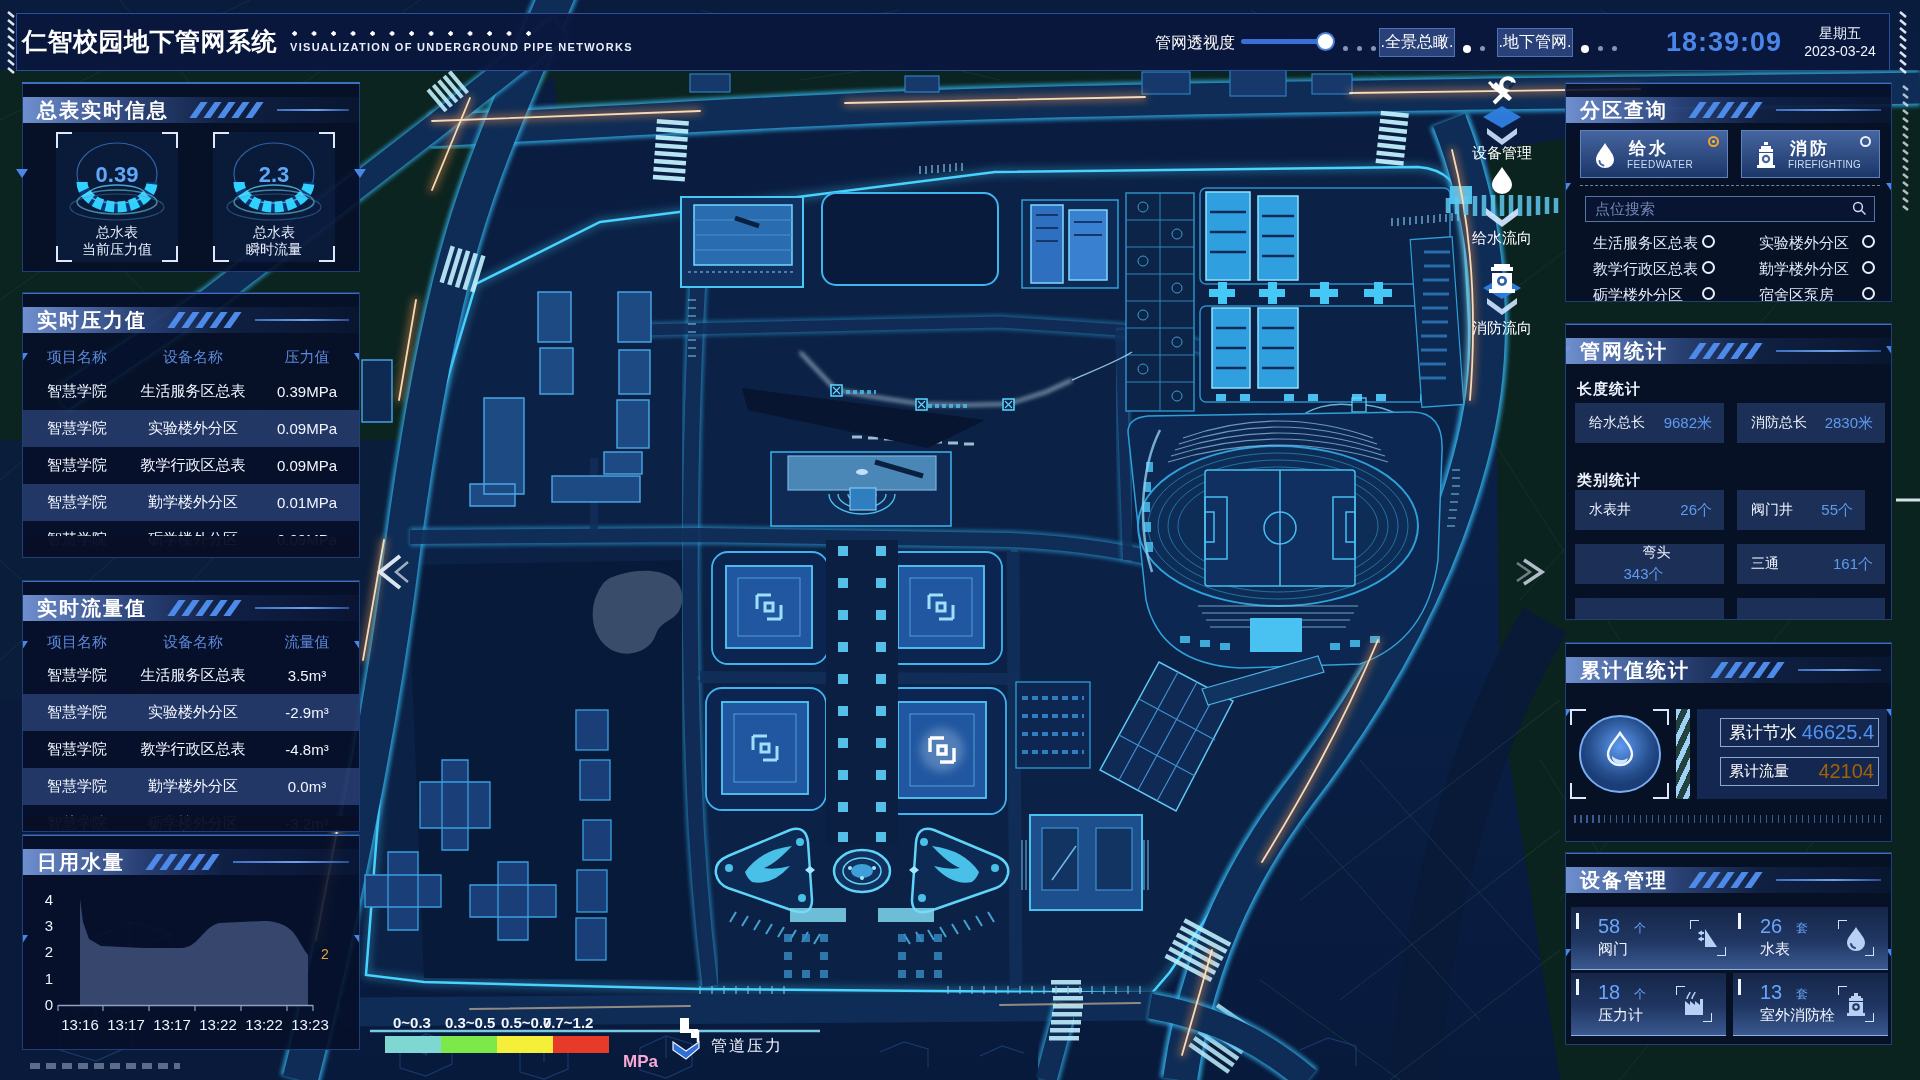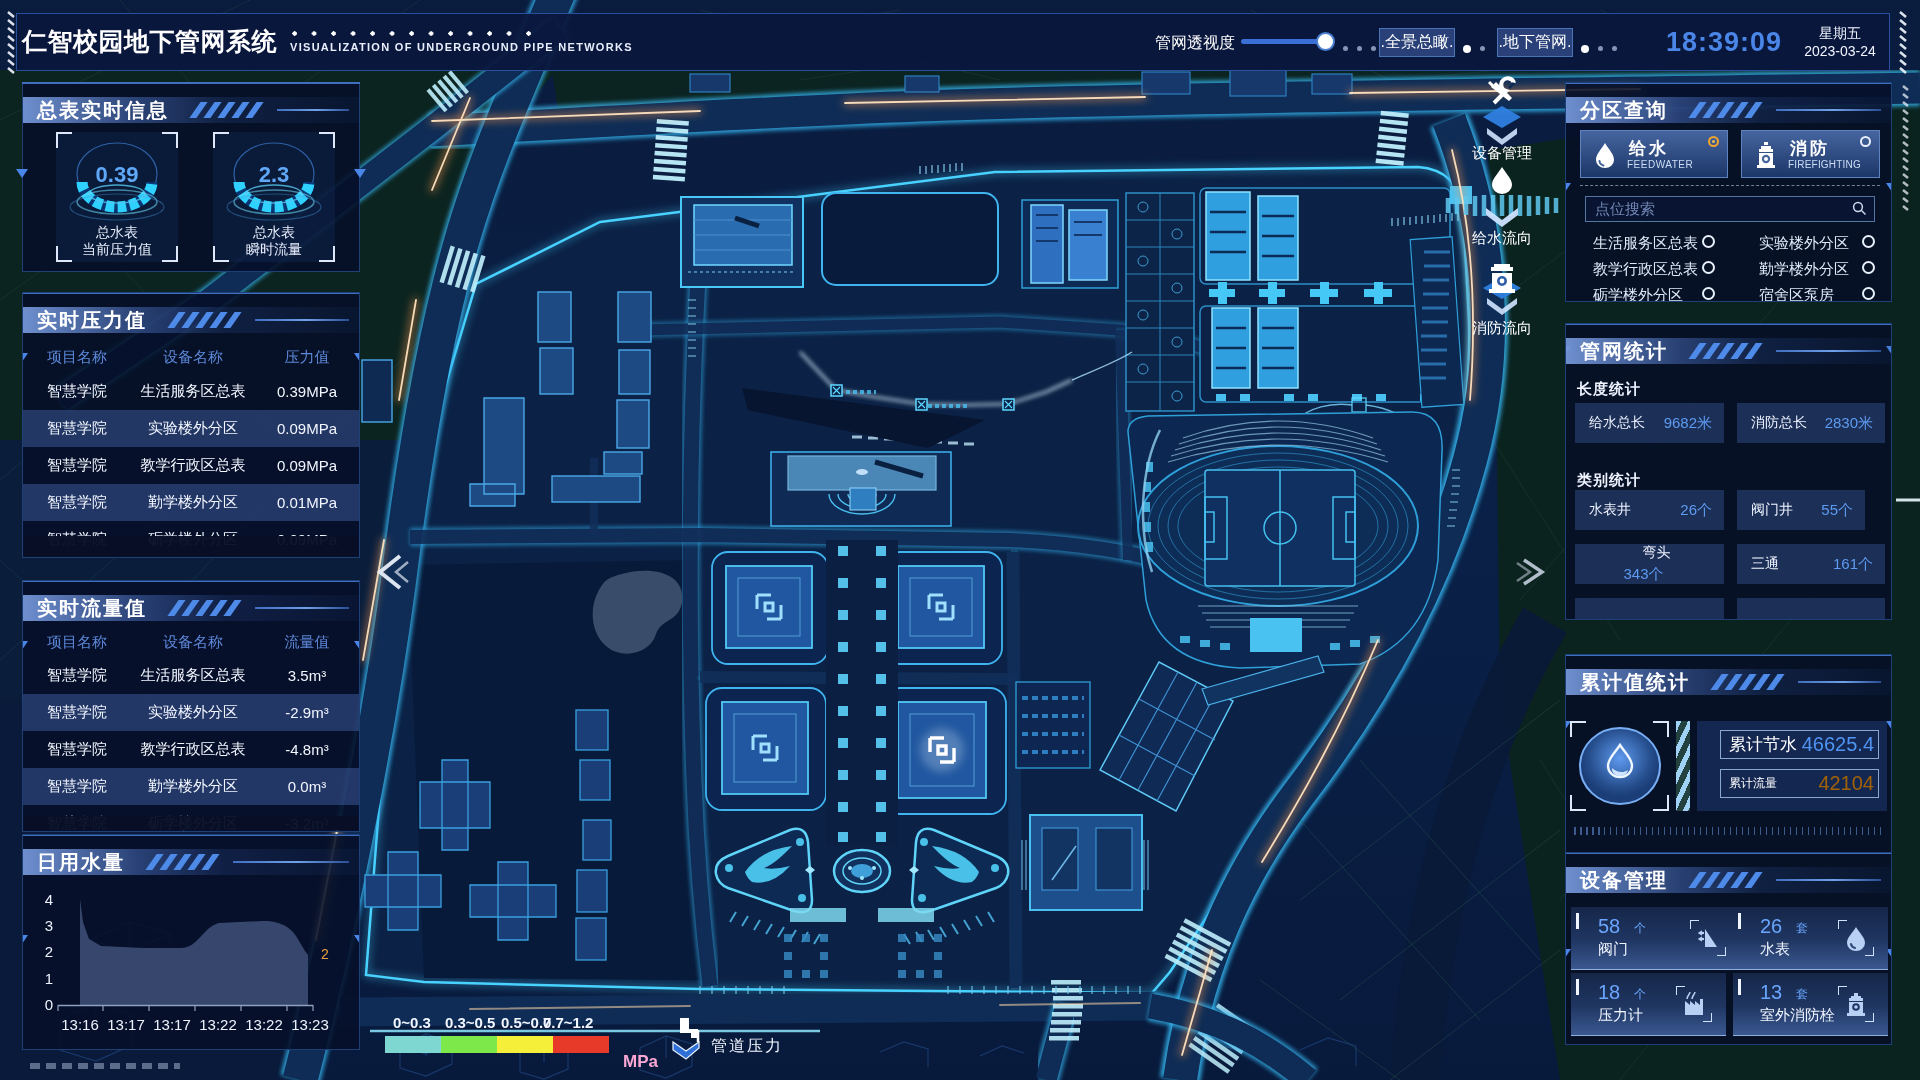--- a/index.html
+++ b/index.html
@@ -1032,21 +1032,21 @@
 
  <div class="statbox" style="left:171px;top:220px;width:148px;height:40px;">
         <span class="lb">三通</span>
         <span class="vl">161个</span>
       </div>
 
  <div class="statbox" style="left:9px;top:274px;width:149px;height:40px;"></div>
  <div class="statbox" style="left:171px;top:274px;width:148px;height:40px;"></div>
 </div>
 
-<div class="panel" id="p7" style="left:1565px;top:642px;width:327px;height:200px;overflow:hidden;margin-top:12px;">
+<div class="panel" id="p7" style="left:1565px;top:642px;width:327px;height:200px;overflow:hidden;">
       <span class="parrowL" style="top:66px;"></span>
       <span class="parrowR" style="top:66px;"></span>
  <div class="ptitle">
         <span class="t">累计值统计</span>
         <span class="slashes">
           <i></i>
           <i></i>
           <i></i>
           <i></i>
           <i></i>
@@ -1073,21 +1073,21 @@
  <div style="position:absolute;left:110px;top:66px;width:14px;height:90px;background:repeating-linear-gradient(115deg,#9fd2f5 0 5px,#23413e 5px 11px);"></div>
 
  <div style="position:absolute;left:131px;top:66px;width:190px;height:90px;background:rgba(32,58,116,.55);">
 
   <div style="position:absolute;left:23px;top:9px;width:159px;height:29px;border:1px solid #8aa8cc;box-sizing:border-box;display:flex;align-items:center;justify-content:space-between;">
    <span style="font-size:17px;color:#fff;margin-left:8px;">累计节水</span>
           <span style="font-size:20px;color:#4f94f2;margin-right:4px;">46625.4</span>
   </div>
 
   <div style="position:absolute;left:23px;top:48px;width:159px;height:29px;border:1px solid #8aa8cc;box-sizing:border-box;display:flex;align-items:center;justify-content:space-between;">
-   <span style="font-size:12px;color:#fff;margin-left:8px;">累计流量</span>
+   <span style="font-size:15px;color:#fff;margin-left:8px;">累计流量</span>
           <span style="font-size:20px;color:#a16207;margin-right:4px;">42104</span>
   </div>
  </div>
 
  <div style="position:absolute;left:8px;top:172px;width:310px;height:8px;background:repeating-linear-gradient(90deg,#46699f 0 1.5px,transparent 1.5px 6px);opacity:.85;"></div>
 </div>
 
 <div class="panel" id="p8" style="left:1565px;top:852px;width:327px;height:193px;overflow:hidden;">
       <span class="parrowL" style="top:96px;"></span>
       <span class="parrowR" style="top:96px;"></span>

